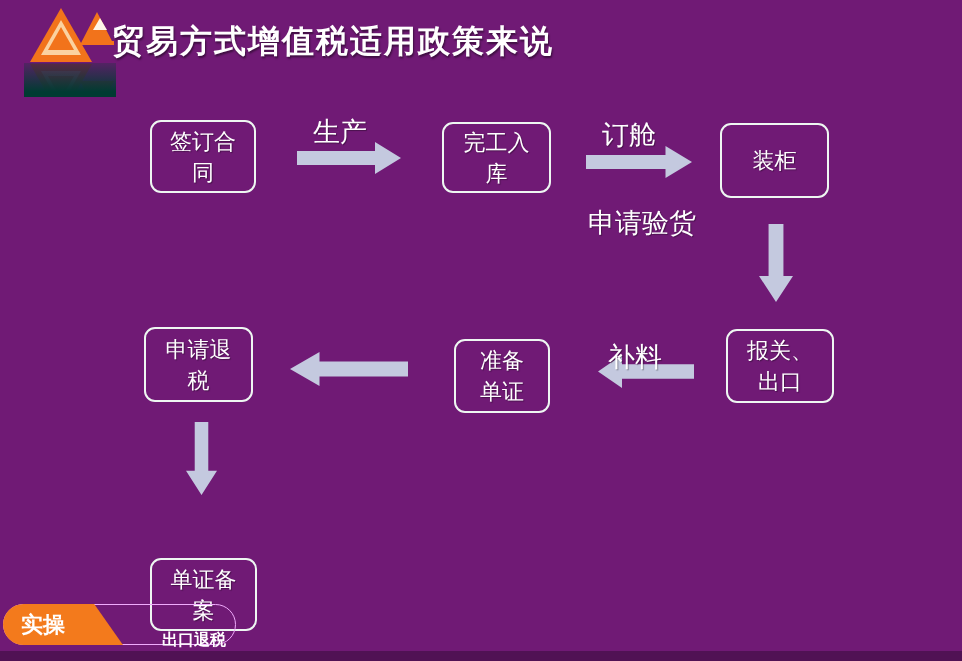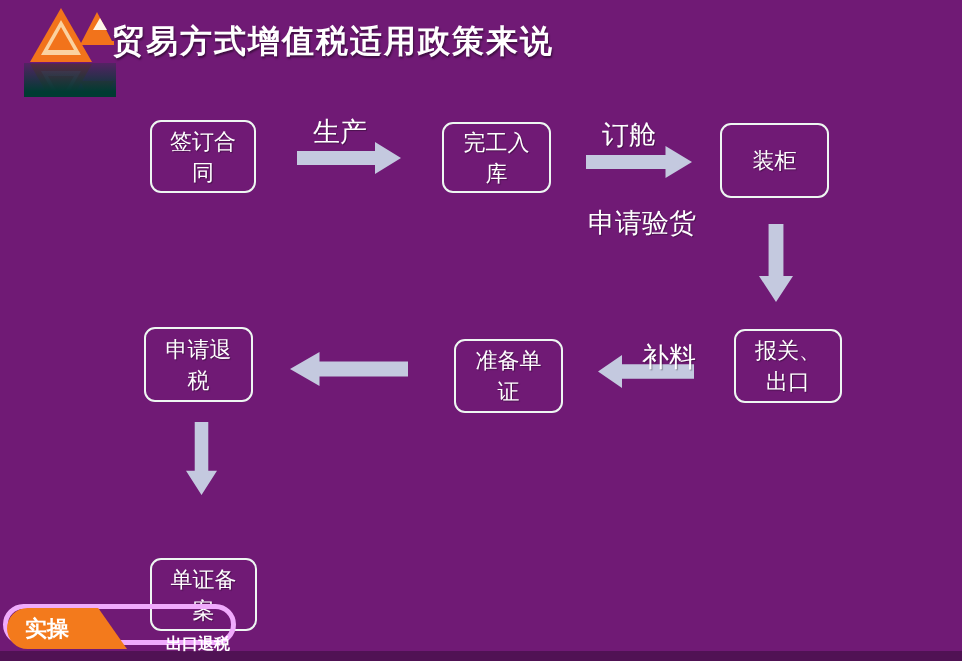--- a/index.html
+++ b/index.html
@@ -26,45 +26,45 @@
     position:absolute; box-sizing:border-box;
     border:2px solid #eef7f2; border-radius:11px;
     color:#ffffff; font-size:22px; line-height:31px;
     display:flex; align-items:center; justify-content:center;
     text-align:center; padding:0 14px;
     text-shadow:1px 1px 1px rgba(0,0,0,0.35);
   }
   .node-sign    { left:150px; top:120px; width:106px; height:73px; }
   .node-finish  { left:442px; top:122px; width:109px; height:71px; }
   .node-load    { left:720px; top:123px; width:109px; height:75px; }
-  .node-customs { left:726px; top:329px; width:108px; height:74px;margin-left:8px; }
-  .node-docs    { left:454px; top:339px; width:109px; height:74px; }
+  .node-customs { left:726px; top:329px; width:108px; height:74px; }
+  .node-docs    { left:454px; top:339px; width:96px; height:74px; }
   .node-refund  { left:144px; top:327px; width:109px; height:75px; }
   .node-filing  { left:150px; top:538px; width:107px; height:73px;margin-top:20px; }
   
   .arrow { position:absolute; }
   .arrow-1 { left:297px; top:142px; }
   .arrow-2 { left:586px; top:146px; }
   .arrow-3 { left:759px; top:224px; }
   .arrow-4 { left:598px; top:355px; }
   .arrow-5 { left:290px; top:352px; }
   .arrow-6 { left:186px; top:422px; }
   
   .edge-label {
     position:absolute; color:#ffffff; font-size:27px;
     text-shadow:1px 1px 1px rgba(0,0,0,0.35); white-space:nowrap;
   }
   .lbl-production  { left:313px; top:114px; }
   .lbl-booking     { left:602px; top:117px; }
   .lbl-inspection  { left:588px; top:205px; }
-  .lbl-supplement  { left:608px; top:339px;margin-left:34px; }
+  .lbl-supplement  { left:608px; top:339px; }
   
   .badge {
     position:absolute; left:3px; top:604px; width:233px; height:41px;
-    box-sizing:border-box; border:5px solid #f0abfc; border-radius:21px;
+    box-sizing:border-box; border:1px solid #f0abfc; border-radius:21px;
   }
   .badge-orange {
     position:absolute; left:-1px; top:-1px; width:120px; height:41px;
     background:#f37a1c; border-radius:21px 0 0 21px;
     clip-path:polygon(0 0, 76% 0, 100% 100%, 0 100%);
   }
   .badge-tag {
     position:absolute; left:17px; top:0; height:39px; line-height:39px;
     color:#ffffff; font-size:22px; font-weight:bold;
   }

